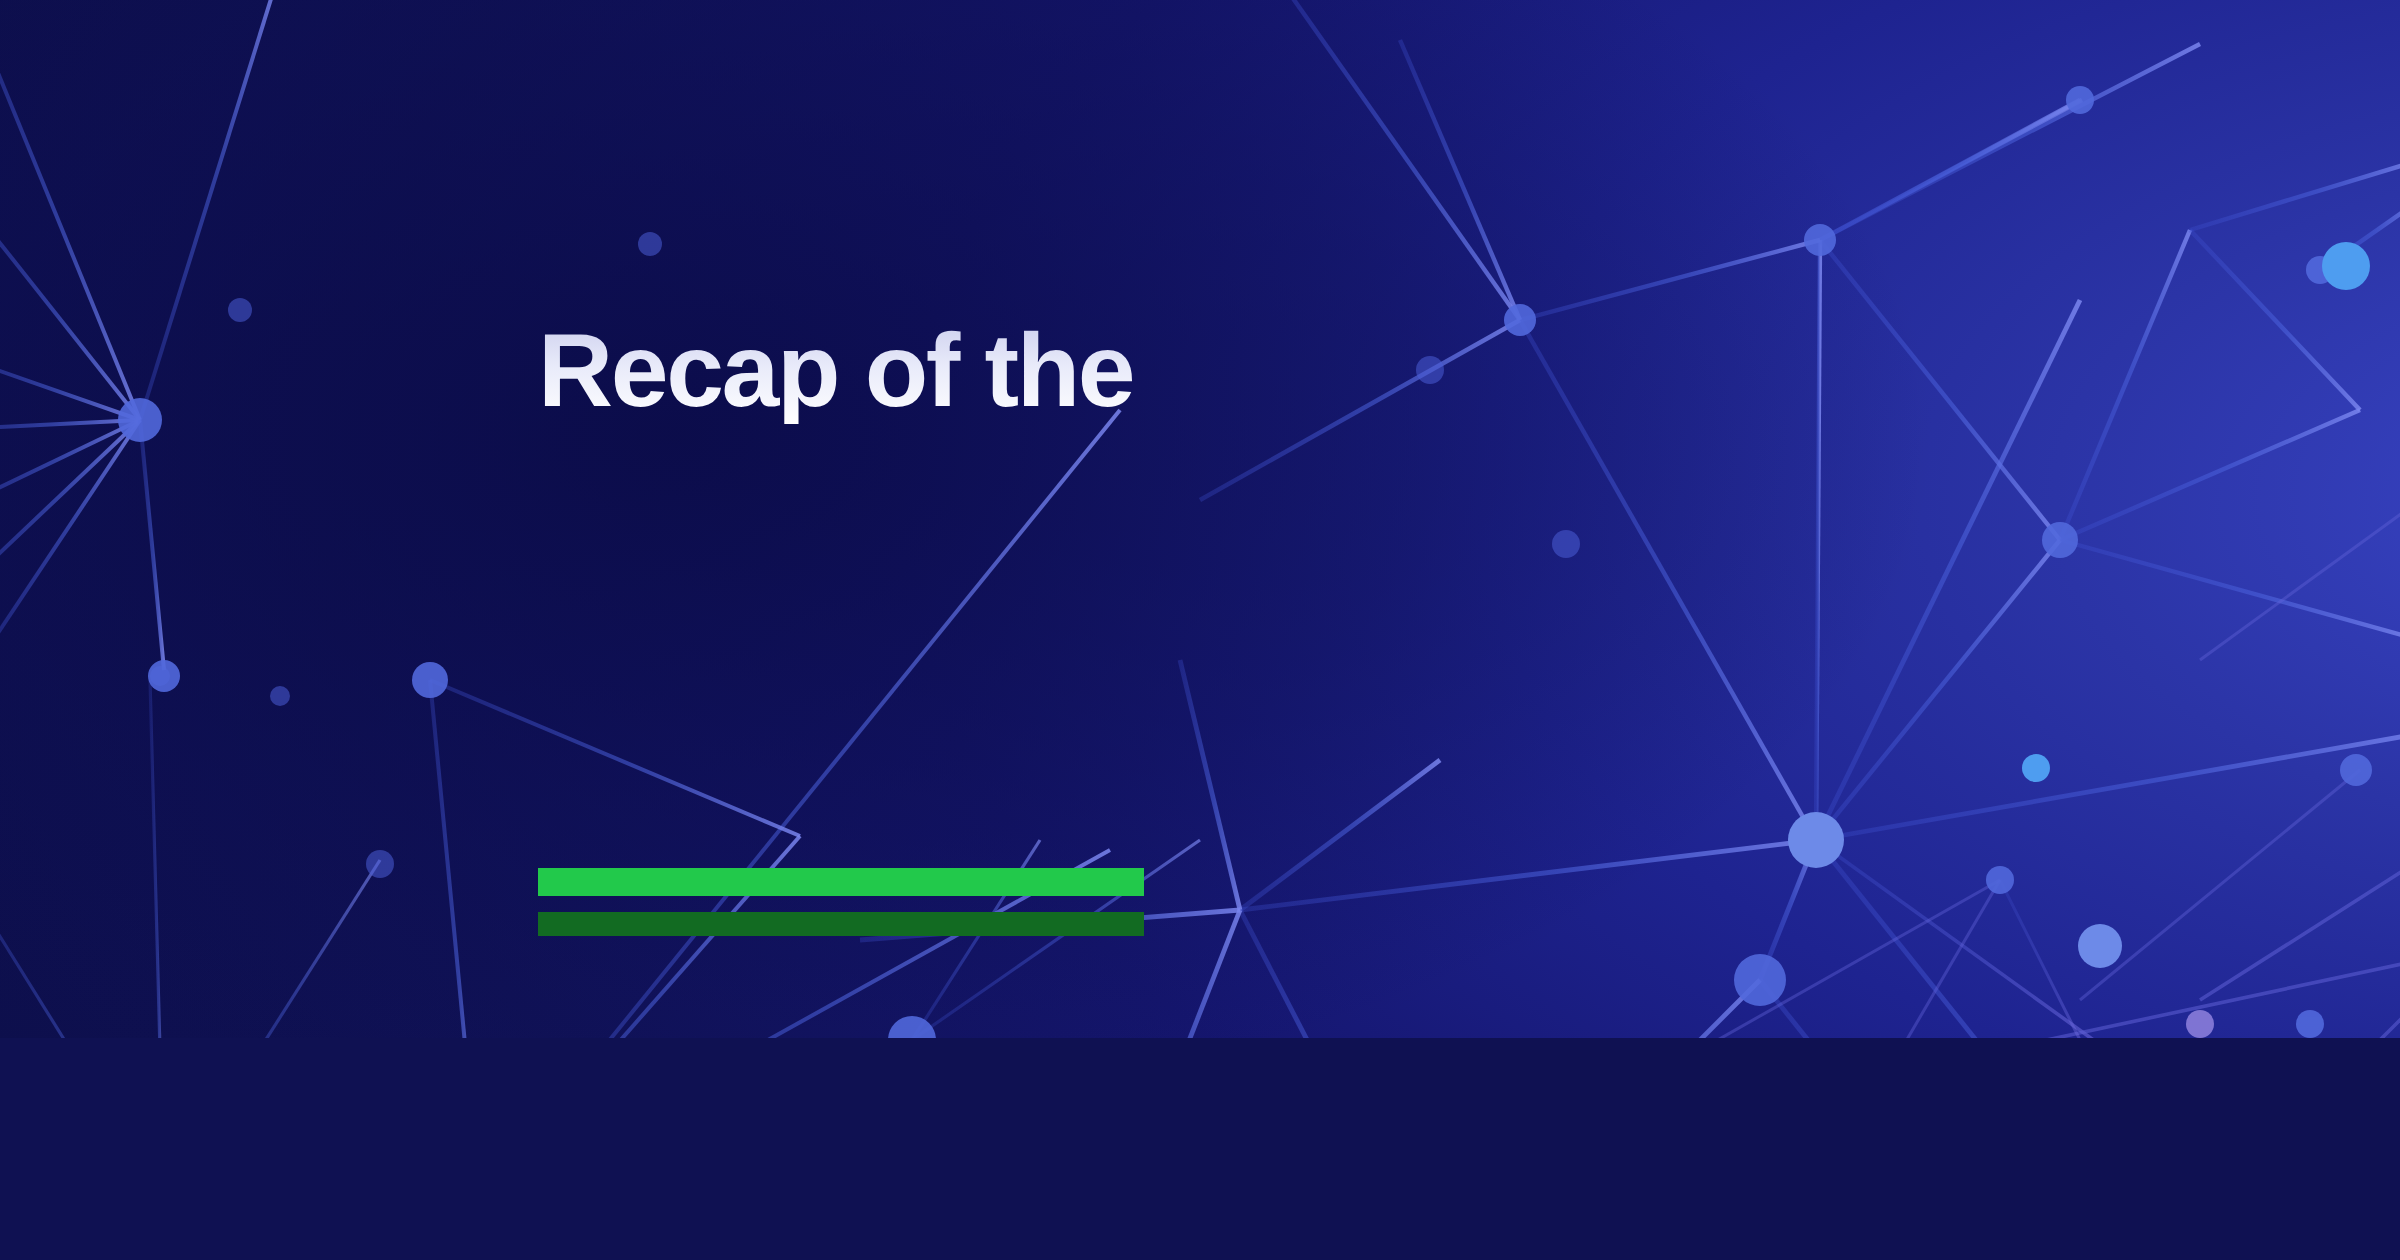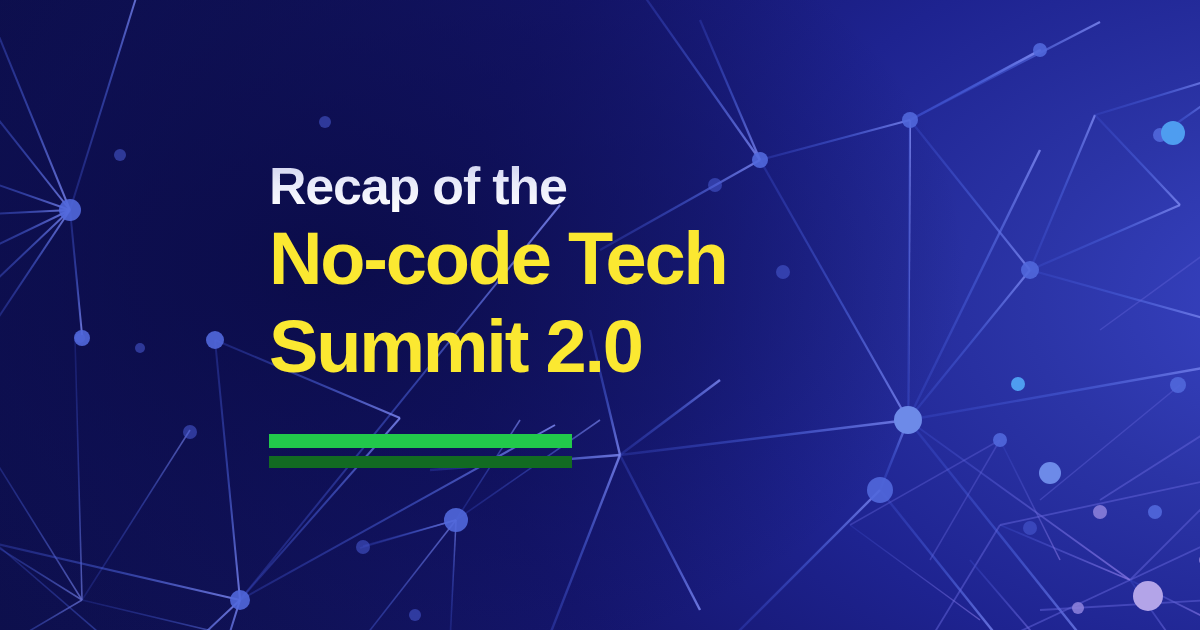--- a/index.html
+++ b/index.html
@@ -4,21 +4,21 @@
 <title>Recap of the No-code Tech Summit 2.0</title>
 <style>
   html, body {
     margin: 0;
     padding: 0;
     background: #0f1152;
   }
   #banner {
     position: relative;
     width: 1200px;
-    height: 630px;
+    height: 519px;
     overflow: hidden;
     font-family: "Liberation Sans", "DejaVu Sans", sans-serif;
     background: #6d28d9;
   }
   
   .bg-base {
     position: absolute;
     inset: 0;
     background:
       radial-gradient(120% 150% at 112% 48%, #3a46c8 0%, #2b34a6 22%, #1e2390 42%, #15166f 62%, #101257 82%, #0d0f4c 100%);
@@ -258,24 +258,20 @@
       <g fill="#8f83de" opacity="0.85">
         <circle cx="1100" cy="512" r="7"></circle>
         <circle cx="1078" cy="608" r="6"></circle>
         <circle cx="1205" cy="560" r="6"></circle>
       </g>
     </svg>
   </div>
 
   <div class="content">
     <h2 class="headline-top">Recap of the</h2>
-    <h1 class="headline-main">
-      <span>No-code Tech</span>
-      <span class="line2">Summit 2.0</span>
-    </h1>
   </div>
 
   <div class="rules">
     <div class="rule-bright"></div>
     <div class="rule-dark"></div>
   </div>
 
 </div>
 
 </body></html>

